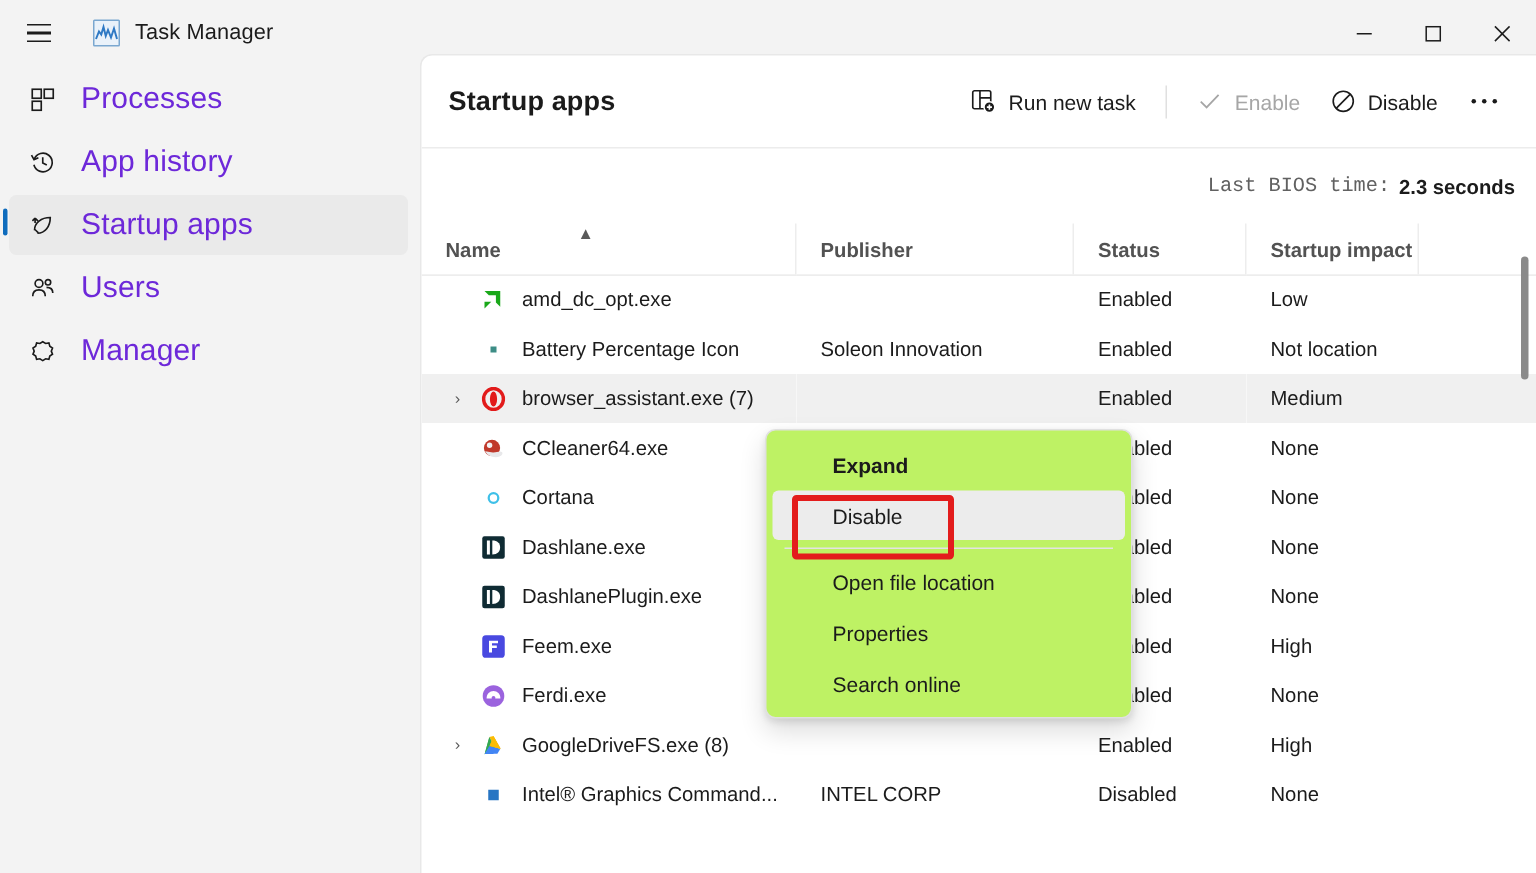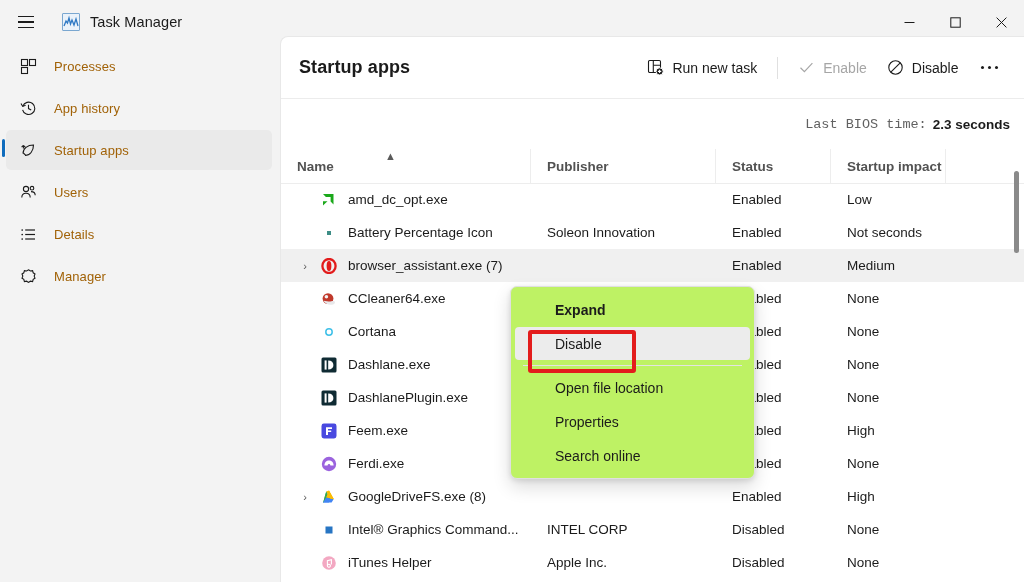--- a/index.html
+++ b/index.html
@@ -66,21 +66,21 @@
   .nav-item.selected { background: #eaeaea; }
   .nav-item.selected::before {
     content: ""; position: absolute; left: -4px; top: 9px;
     width: 3px; height: 18px; background: #0f6cbd; border-radius: 2px;
   }
   .nav-icon {
     width: 20px; height: 20px; display: flex;
     align-items: center; justify-content: center;
     margin-right: 16px; flex: 0 0 20px;
   }
-  .nav-label { font-size: 13px; color: #a16207; letter-spacing: .1px; }
+  .nav-label { font-size: 20px; color: #6d28d9; letter-spacing: .1px; }
   #settings-wrap {
     position: absolute; left: 0; bottom: 0; width: 280px;
     padding-bottom: 6px;
   }
 
   
   #main {
     position: absolute; left: 280px; top: 36px;
     width: 744px; height: 546px;
     background: #ffffff;
@@ -281,33 +281,20 @@
         <svg width="17" height="17" viewBox="0 0 17 17" fill="none" stroke="#1b1b1b" stroke-width="1.1">
           <circle cx="6" cy="5" r="2.6"></circle>
           <path d="M1.8 13.5 C1.8 10.6 3.7 9.2 6 9.2 C8.3 9.2 10.2 10.6 10.2 13.5"></path>
           <circle cx="12" cy="4.2" r="1.8"></circle>
           <path d="M11 7.6 C13.6 7.6 15.2 9 15.2 11.3"></path>
         </svg>
       </span>
       <span class="nav-label">Users</span>
     </div>
 
-    <div class="nav-item">
-      <span class="nav-icon">
-        <svg width="17" height="17" viewBox="0 0 17 17" fill="none" stroke="#1b1b1b" stroke-width="1.2">
-          <circle cx="2.2" cy="4" r="0.85" fill="#1b1b1b" stroke="none"></circle>
-          <circle cx="2.2" cy="8.5" r="0.85" fill="#1b1b1b" stroke="none"></circle>
-          <circle cx="2.2" cy="13" r="0.85" fill="#1b1b1b" stroke="none"></circle>
-          <line x1="5.2" y1="4" x2="15" y2="4"></line>
-          <line x1="5.2" y1="8.5" x2="15" y2="8.5"></line>
-          <line x1="5.2" y1="13" x2="15" y2="13"></line>
-        </svg>
-      </span>
-      <span class="nav-label">Details</span>
-    </div>
 
     <div class="nav-item">
       <span class="nav-icon">
         <svg width="17" height="17" viewBox="0 0 17 17" fill="none" stroke="#1b1b1b" stroke-width="1.1">
           <path d="M8.5 1.8 L10.4 3 L12.6 2.6 L13.2 4.8 L15 6 L14.2 8.1 L15 10.2 L13.2 11.4 L12.6 13.6 L10.4 13.2 L8.5 14.4 L6.6 13.2 L4.4 13.6 L3.8 11.4 L2 10.2 L2.8 8.1 L2 6 L3.8 4.8 L4.4 2.6 L6.6 3 Z"></path>
         </svg>
       </span>
       <span class="nav-label">Manager</span>
     </div>
 
@@ -437,21 +424,21 @@
                   <span>Battery Percentage Icon</span>
                 </div>
               </td>
               <td>
                 <span class="cell-pad" style="display:block">Soleon Innovation</span>
               </td>
               <td>
                 <span class="cell-pad" style="display:block">Enabled</span>
               </td>
               <td>
-                <span class="cell-pad" style="display:block">Not seconds</span>
+                <span class="cell-pad" style="display:block">Not location</span>
               </td>
               <td></td>
             </tr>
             <tr class="row selected">
               <td>
                 <div class="name-cell">
                   <span class="chev">›</span>
                   <span class="app-icon">
                     <svg width="16" height="16" viewBox="0 0 16 16">
                       <ellipse cx="8" cy="8" rx="6.6" ry="7" fill="none" stroke="#e21b1b" stroke-width="2.3"></ellipse>
@@ -665,44 +652,20 @@
                 <span class="cell-pad" style="display:block">INTEL CORP</span>
               </td>
               <td>
                 <span class="cell-pad" style="display:block">Disabled</span>
               </td>
               <td>
                 <span class="cell-pad" style="display:block">None</span>
               </td>
               <td></td>
             </tr>
-            <tr class="row">
-              <td>
-                <div class="name-cell">
-                  <span class="chev"></span>
-                  <span class="app-icon">
-                    <svg width="16" height="16" viewBox="0 0 16 16">
-                      <circle cx="8" cy="8" r="6.8" fill="#f3a8c2"></circle>
-                      <path d="M6.4 10.8 A1.5 1.5 0 1 0 6.4 10.75 M6.4 10.8 L6.4 5.6 L10.4 4.6 L10.4 9.6" fill="none" stroke="#ffffff" stroke-width="1.1"></path>
-                    </svg>
-                  </span>
-                  <span>iTunes Helper</span>
-                </div>
-              </td>
-              <td>
-                <span class="cell-pad" style="display:block">Apple Inc.</span>
-              </td>
-              <td>
-                <span class="cell-pad" style="display:block">Disabled</span>
-              </td>
-              <td>
-                <span class="cell-pad" style="display:block">None</span>
-              </td>
-              <td></td>
-            </tr>
           </tbody>
       </table>
 
       <div id="scrollbar">
         <div id="scroll-thumb"></div>
       </div>
     </div>
   </div>
 
   <div id="context-menu">

